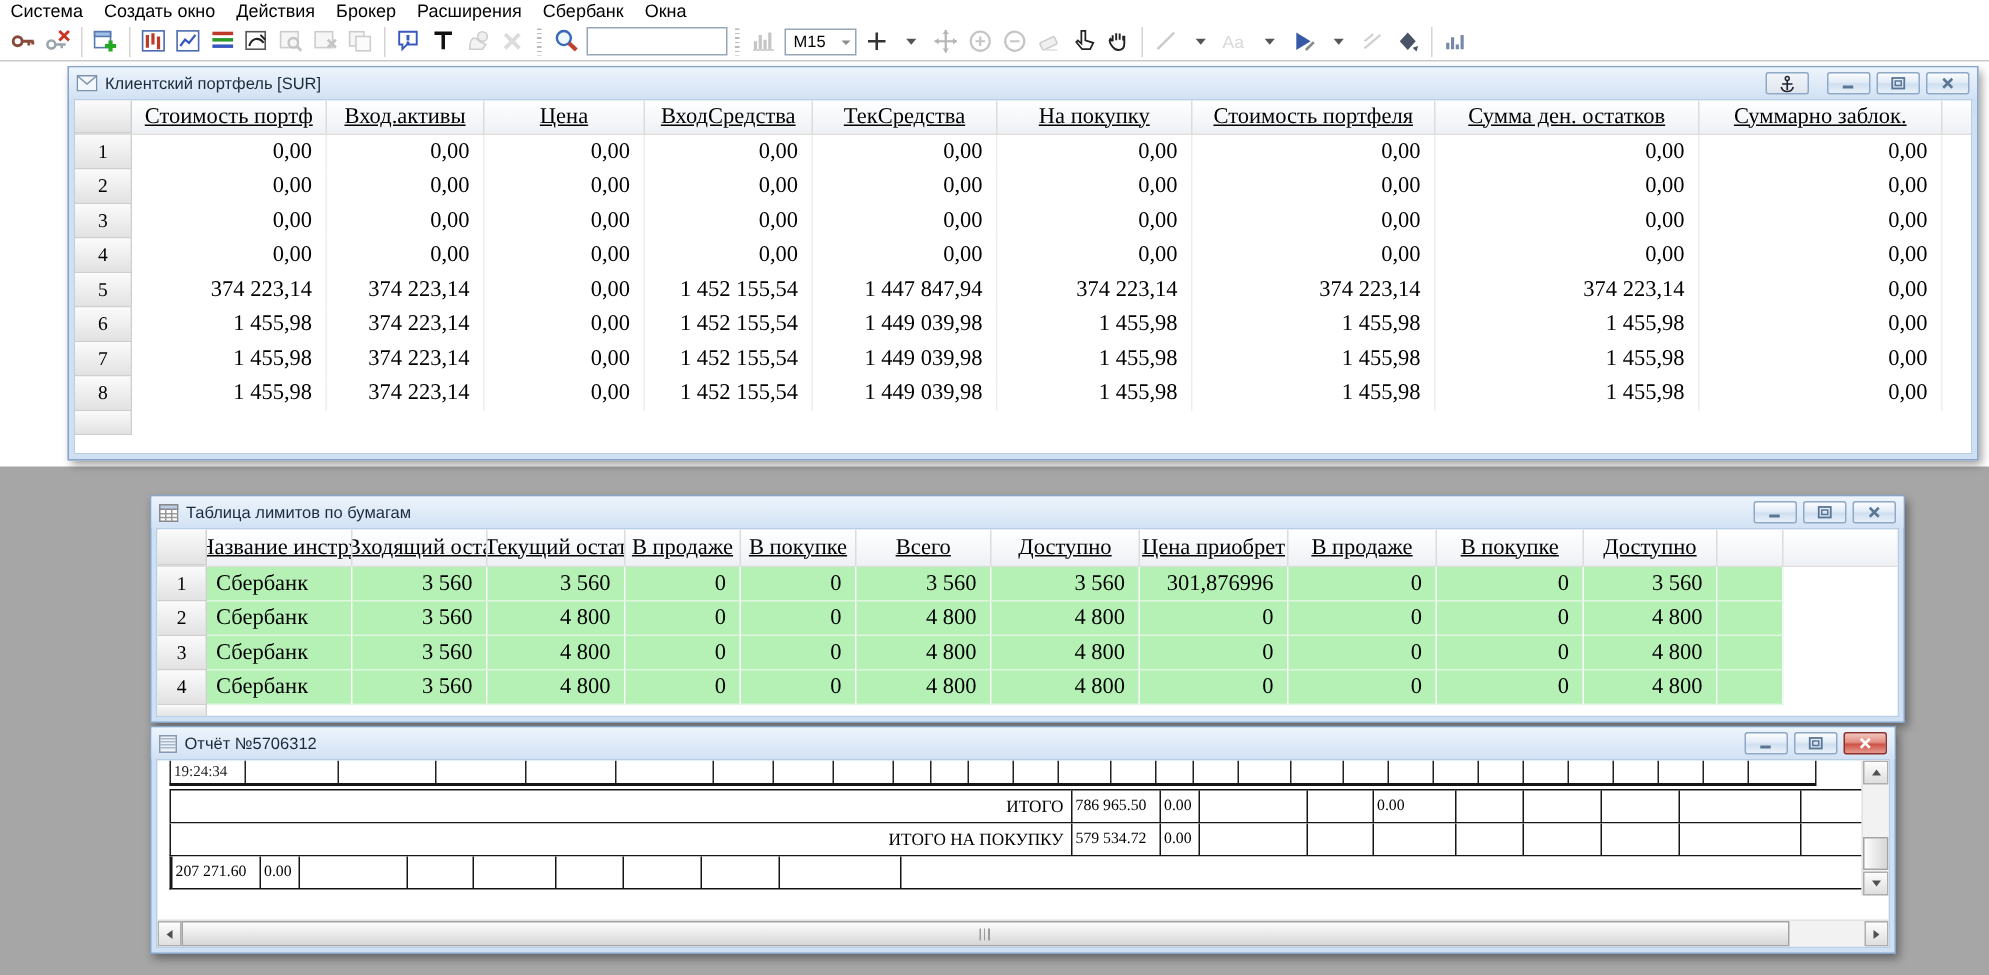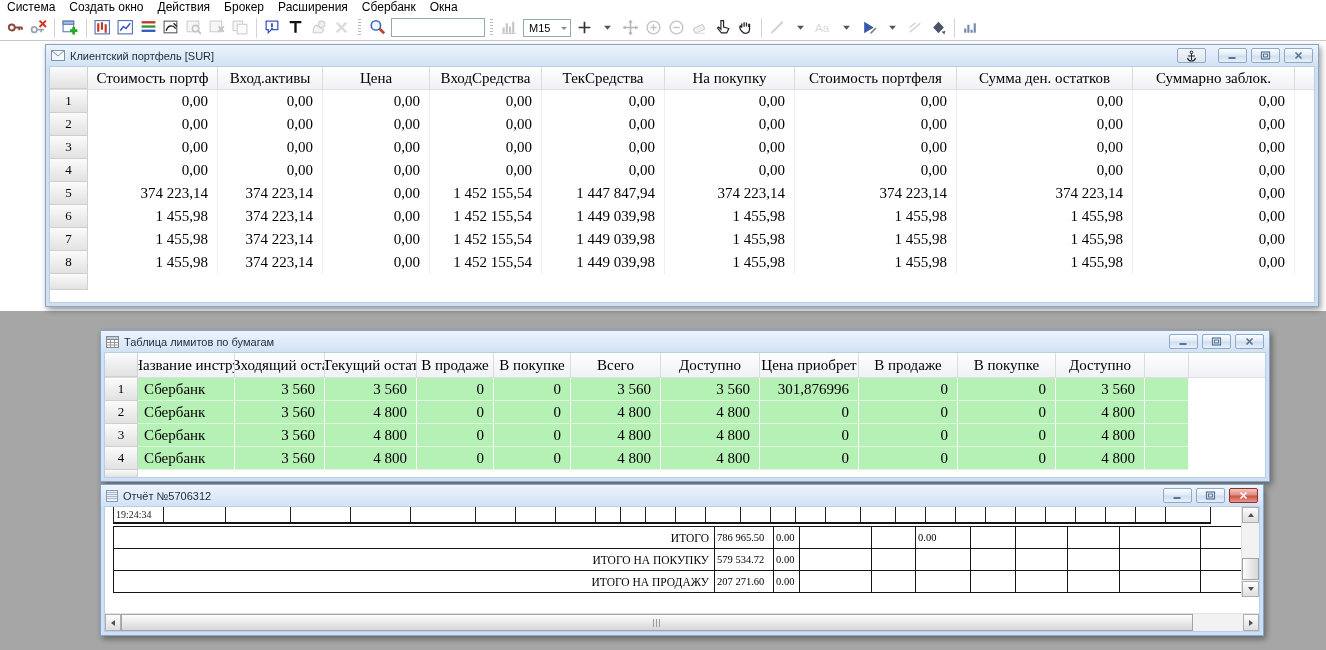--- a/index.html
+++ b/index.html
@@ -38,21 +38,21 @@
   .win-btn{width:29px;height:15px;margin-left:4px;border:1px solid #8fa9c6;border-radius:2px;
     background:linear-gradient(#fcfdfe,#e2ebf7 45%,#cfdff0 55%,#e8f0f9);
     display:flex;align-items:center;justify-content:center;padding:0;cursor:default;}
   .win-btn.anchor-btn{margin-right:8px;background:linear-gradient(#f2f5f9,#dfe6ee);}
   .win-btn.close-red{background:linear-gradient(#f3c6c0,#e28d82 45%,#ce5245 55%,#e59a90);border-color:#8f312a;}
   .win-btn.close-red svg path{stroke:#fff;}
   .win-body{position:absolute;left:3px;right:3px;top:21px;bottom:3px;background:#fff;overflow:hidden;
     border:1px solid #b9cfe6;}
 
   
-  .hrow{display:flex;background:linear-gradient(#ffffff,#eef1f5);border-bottom:1px solid #dedede;}
+  .hrow{display:flex;background:linear-gradient(#ffffff,#eef1f5);border-bottom:1px solid #dedede;text-decoration:underline;}
   .hcell{display:flex;align-items:center;justify-content:center;font-family:"Liberation Serif",serif;
     font-size:15px;overflow:hidden;white-space:nowrap;border-right:1px solid #dcdcdc;box-sizing:border-box;flex:none;}
   .rn{background:linear-gradient(#fbfbfb,#e2e2e2);border-right:1px solid #cfcfcf;border-bottom:1px solid #cfcfcf;
     display:flex;align-items:center;justify-content:center;font-family:"Liberation Serif",serif;
     font-size:13px;box-sizing:border-box;flex:none;}
   .drow{display:flex;background:#fff;}
   .dcell{display:flex;align-items:center;justify-content:flex-end;padding-right:9px;
     font-family:"Liberation Serif",serif;font-size:15px;white-space:nowrap;overflow:hidden;
     border-right:1px solid #ededed;box-sizing:border-box;flex:none;}
   .dcell.txt{justify-content:flex-start;padding-left:6px;}
@@ -662,21 +662,20 @@
               <span class="tcell" style="width: 72px;"></span>
               <span class="tcell" style="width: 44px;"></span>
               <span class="tcell" style="width: 55px;"></span>
               <span class="tcell" style="width: 45px;"></span>
               <span class="tcell" style="width: 52px;"></span>
               <span class="tcell" style="width: 52px;"></span>
               <span class="tcell" style="width: 81px;"></span>
               <span class="tcell" style="width: 42px;"></span>
             </div>
             <div class="trow">
-              <span class="tlabel">ИТОГО НА ПРОДАЖУ</span>
               <span class="tcell" style="width: 59px;">207 271.60</span>
               <span class="tcell" style="width: 26px;">0.00</span>
               <span class="tcell" style="width: 72px;"></span>
               <span class="tcell" style="width: 44px;"></span>
               <span class="tcell" style="width: 55px;"></span>
               <span class="tcell" style="width: 45px;"></span>
               <span class="tcell" style="width: 52px;"></span>
               <span class="tcell" style="width: 52px;"></span>
               <span class="tcell" style="width: 81px;"></span>
               <span class="tcell" style="width: 42px;"></span>

